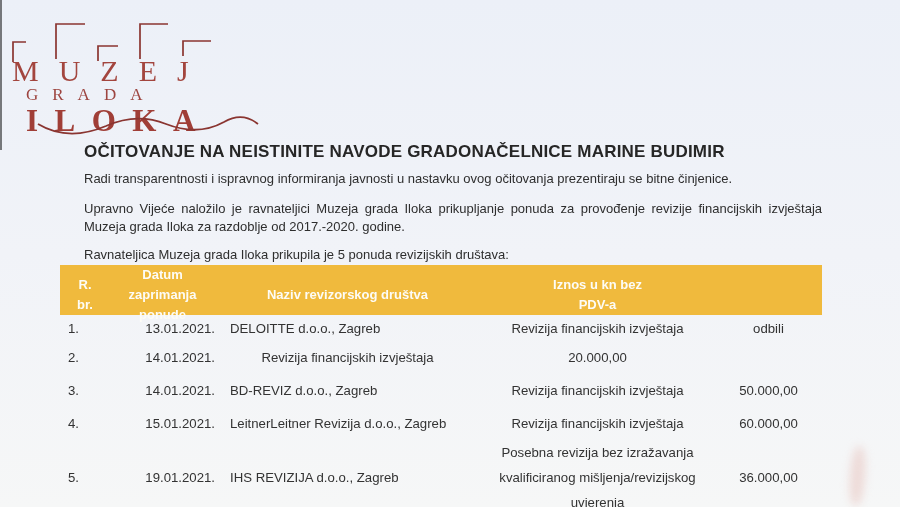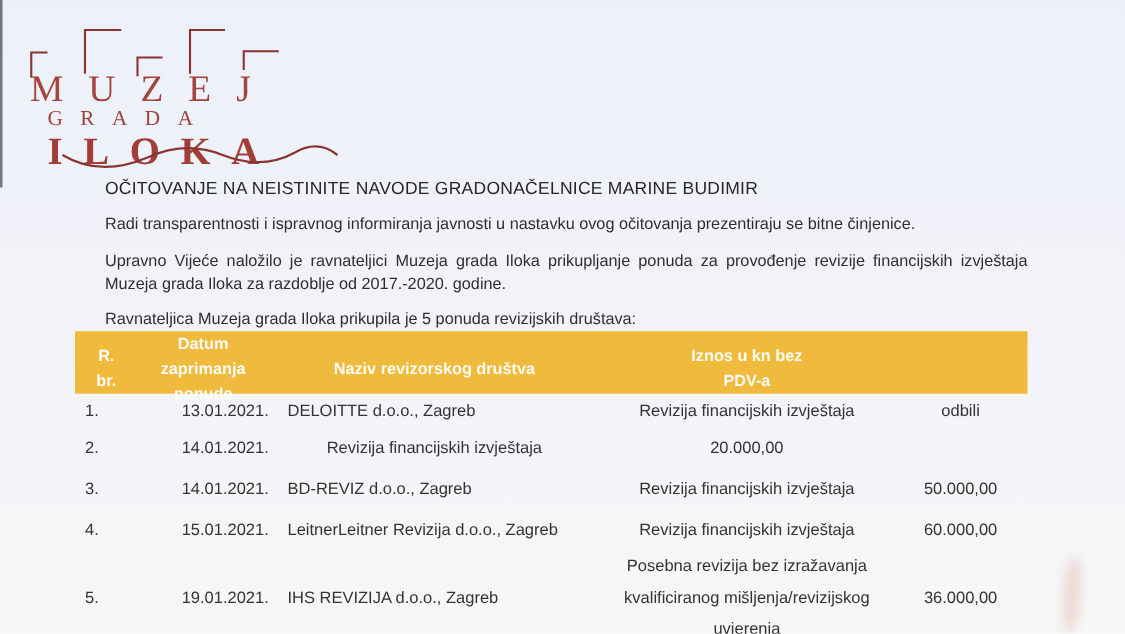--- a/index.html
+++ b/index.html
@@ -13,27 +13,27 @@
   }
   .scan-edge-left {
     position:absolute; left:0; top:0; width:2px; height:150px;
     background:#4d4f52; opacity:.75;
   }
   .scan-smudge {
     position:absolute; left:850px; top:446px; width:15px; height:60px;
     background:rgba(228,186,180,.45); border-radius:45%;
     filter:blur(4px); transform:rotate(4deg);
   }
-  .logo { position:absolute; left:20px; top:4px; width:252px; height:134px; }
+  .logo { position:absolute; left:8px; top:4px; width:252px; height:134px; }
   .logo svg { width:100%; height:100%; }
   .logo text { font-family:"Liberation Serif", serif; }
 
   .doc-title {
     position:absolute; left:84px; top:142px;
-    font-size:14px; font-weight:normal; letter-spacing:.2px; color:#262626;
+    font-size:17px; font-weight:bold; letter-spacing:.2px; color:#262626;
     white-space:nowrap;
   }
   .para {
     position:absolute; left:84px; width:738px;
     font-size:13px; line-height:17.5px; color:#2e2e2e;
   }
   .p1 { top:170px; }
   .p2 { top:200px; text-align:justify; }
   .p3 { top:246px; }
 

